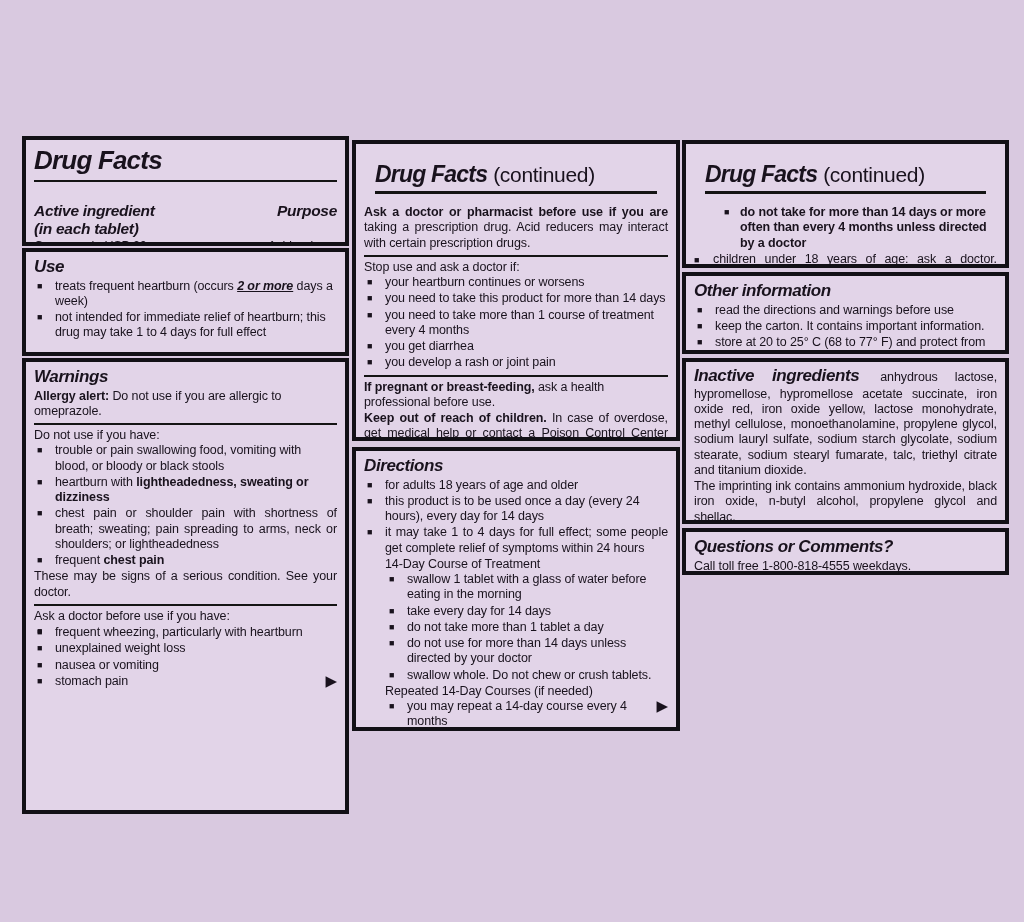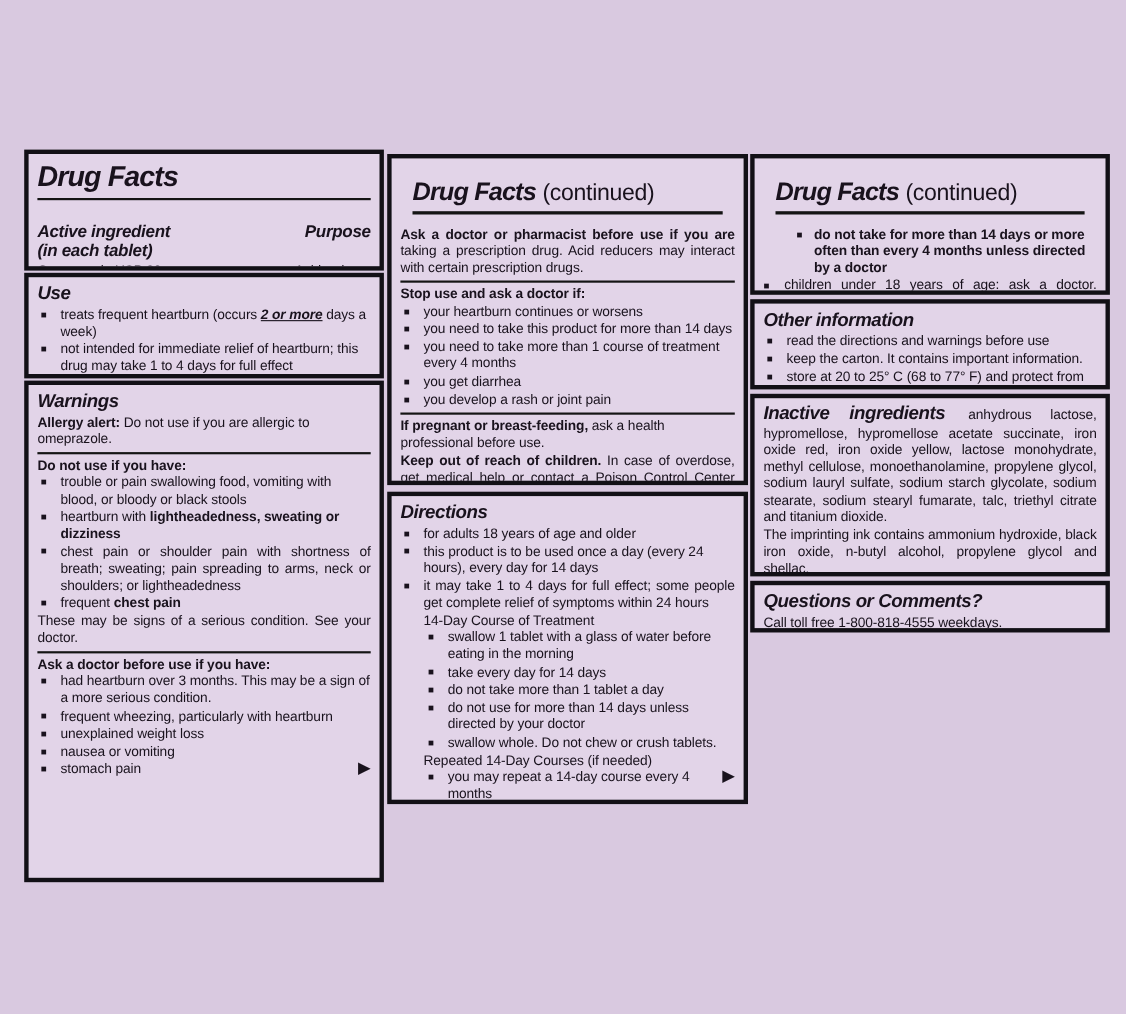--- a/index.html
+++ b/index.html
@@ -39,21 +39,21 @@
   }
   .title-cont .suffix{
     font-weight:normal;font-style:normal;font-size:21px;
     letter-spacing:-0.3px;margin-left:6px;
   }
 
   .sec-head{
     font-size:17px;font-weight:bold;font-style:italic;
     letter-spacing:-0.4px;margin:1px 0 1px 0;
   }
-  .sub-head{font-weight:bold;margin:1px 0 0 0;}
+  .sub-head{font-weight:normal;margin:1px 0 0 0;}
   .rule{border:0;border-top:2px solid #141414;margin:4px 0 3px 0;}
 
   p{margin:0 0 1px 0;}
   .just{text-align:justify;}
   .b{font-weight:bold;}
   .emph{font-weight:bold;font-style:italic;text-decoration:underline;}
 
   .bullet{position:relative;padding-left:21px;}
   .bullet .sq{position:absolute;left:3px;top:1px;font-size:9px;line-height:12px;}
   .bullet.lvl2{padding-left:43px;}
@@ -87,21 +87,21 @@
         </div>
         <div class="h2i">Purpose</div>
       </div>
       <div class="ing-row">
         <span>Omeprazole USP 20 mg</span>
         <span class="leader"></span>
         <span>Acid reducer</span>
       </div>
     </div>
 
-    <div class="box" style="height:96px;">
+    <div class="box" style="height:108px;">
       <h2 class="sec-head">Use</h2>
       <p class="bullet">
         <span class="sq">■</span><span>treats frequent heartburn (occurs </span><span class="emph">2 or more</span><span> days a week)</span>
       </p>
       <p class="bullet">
         <span class="sq">■</span><span>not intended for immediate relief of heartburn; this drug may take 1 to 4 days for full effect</span>
       </p>
     </div>
 
     <div class="box" style="height:456px;">
@@ -118,21 +118,21 @@
       <p class="bullet just">
         <span class="sq">■</span><span>chest pain or shoulder pain with shortness of breath; sweating; pain spreading to arms, neck or shoulders; or lightheadedness</span>
       </p>
       <p class="bullet">
         <span class="sq">■</span><span>frequent </span><span class="b">chest pain</span>
       </p>
       <p class="just">These may be signs of a serious condition. See your doctor.</p>
       <hr class="rule">
       <p class="sub-head">Ask a doctor before use if you have:</p>
       <p class="bullet">
-        <span class="sq">■</span><span>had heartburn over 3 months. This may be a sign of a more serious condition.</span>
+        <span class="sq">■</span>
       </p>
       <p class="bullet">
         <span class="sq">■</span><span>frequent wheezing, particularly with heartburn</span>
       </p>
       <p class="bullet">
         <span class="sq">■</span><span>unexplained weight loss</span>
       </p>
       <p class="bullet">
         <span class="sq">■</span><span>nausea or vomiting</span>
       </p>

